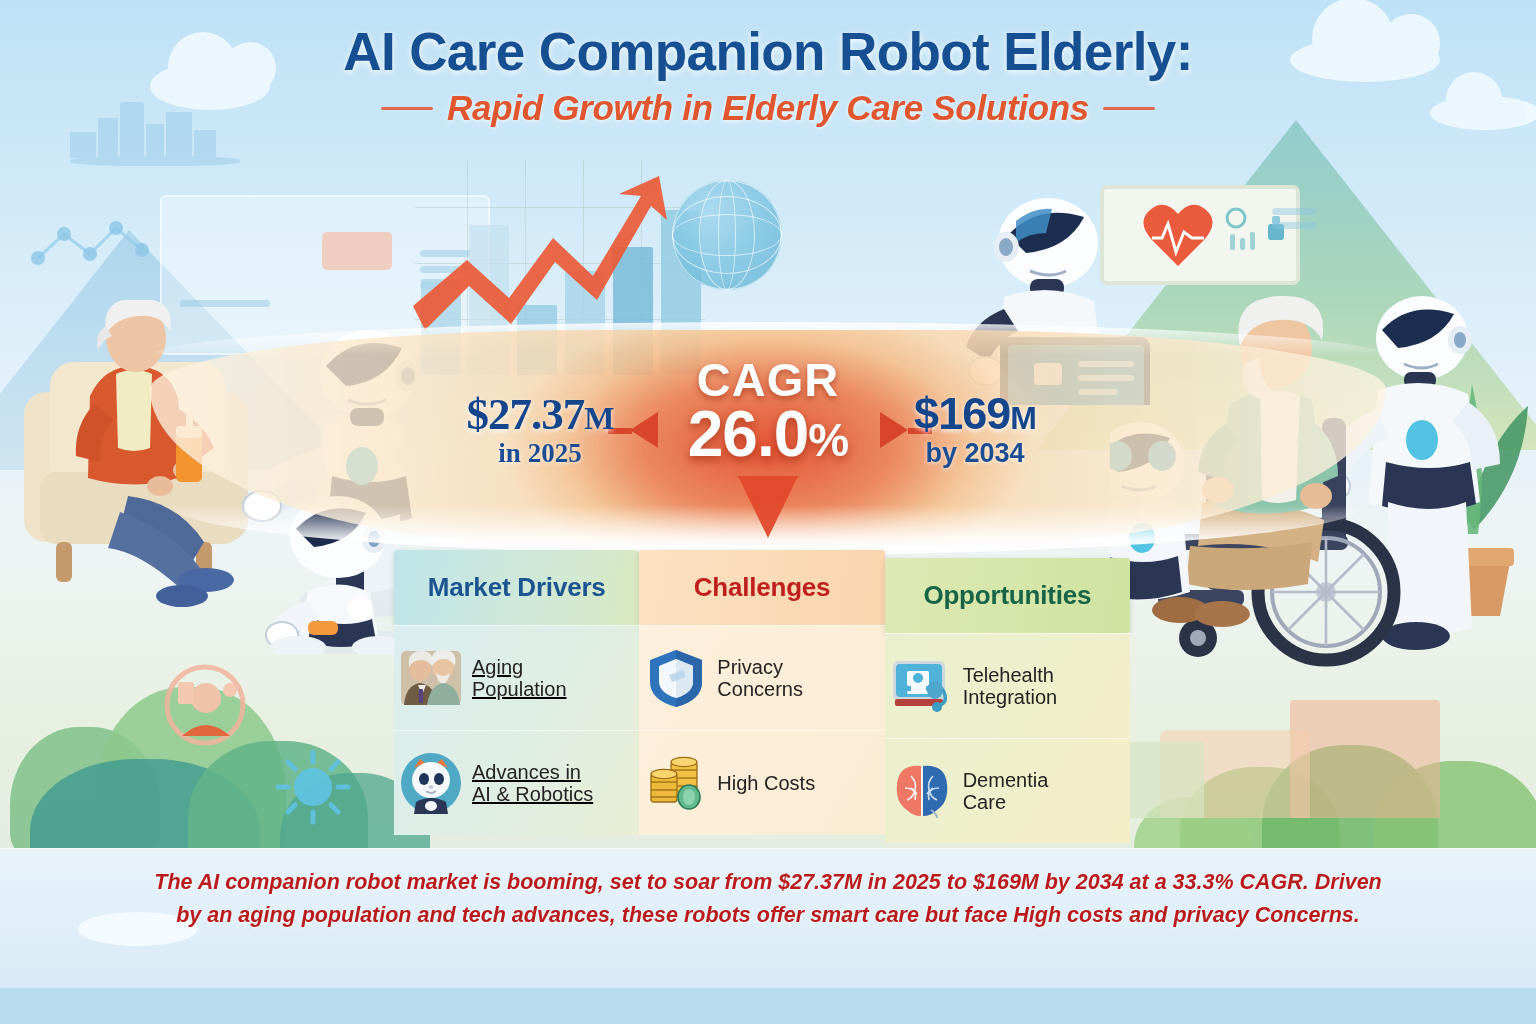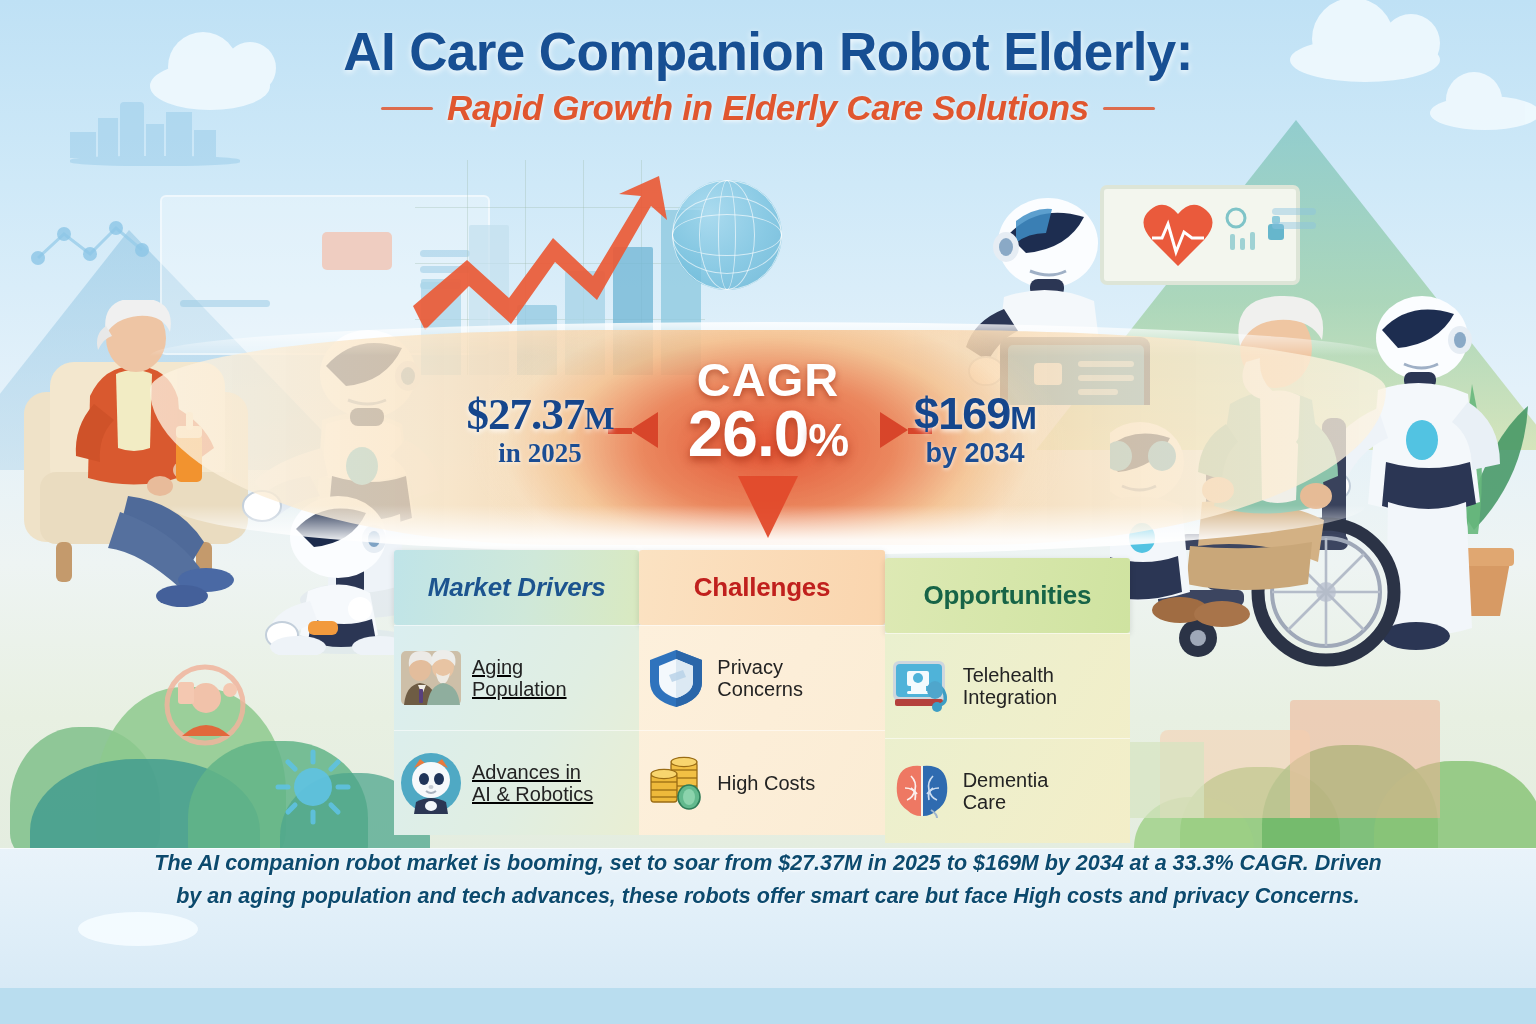--- a/index.html
+++ b/index.html
@@ -163,43 +163,43 @@
   .panel-head span { font-size:26px; font-weight:700; letter-spacing:-.2px; }
   .panel-body { height:210px; display:flex; flex-direction:column; }
   .p-item {
     flex:1; display:flex; align-items:center; gap:10px; padding:6px 8px 6px 6px;
     border-top:1px solid rgba(255,255,255,.55);
   }
   .p-item .label { font-size:20px; font-weight:400; color:#232323; line-height:1.12; }
   .p-icon { width:62px; height:62px; flex:0 0 62px; position:relative; }
 
   
-  #panel-drivers .panel-head { background:linear-gradient(100deg,#bfe4e8 0%,#cfe8d9 55%,#d9e9c0 100%);font-style:italic; }
+  #panel-drivers .panel-head { background:linear-gradient(100deg,#bfe4e8 0%,#cfe8d9 55%,#d9e9c0 100%); }
   #panel-drivers .panel-head span { color:#1c548f; }
   #panel-drivers .panel-body { background:linear-gradient(120deg,#daeef0 0%,#e0eee2 60%,#e9eed3 100%);text-decoration:underline; }
 
   #panel-challenges .panel-head { background:linear-gradient(100deg,#fbe2c2 0%,#fad5ae 100%); }
   #panel-challenges .panel-head span { color:#c0201d; }
   #panel-challenges .panel-body { background:linear-gradient(120deg,#fdf0dc 0%,#fbecd4 100%); }
 
   #panel-opportunities .panel-head { background:linear-gradient(100deg,#dde9b4 0%,#cfe3a0 100%);margin-top:8px; }
   #panel-opportunities .panel-head span { color:#176447; }
   #panel-opportunities .panel-body { background:linear-gradient(120deg,#eaf0cf 0%,#f3eec8 100%); }
 
   
   .caption-band {
     position:absolute; left:0; top:848px; width:1536px; height:140px; z-index:28;
     background:linear-gradient(180deg,#e9f3fa 0%,#dfeef8 60%,#d8eaf6 100%);
     border-top:1px solid rgba(255,255,255,.8);
   }
   .caption {
-    position:absolute; left:0; top:847px; width:1536px; z-index:30;
+    position:absolute; left:0; top:866px; width:1536px; z-index:30;
     text-align:center; padding:0 150px;
     font-size:21.5px; font-weight:700; font-style:italic; line-height:1.52;
-    color:#0c4a6e; text-shadow:0 1px 3px rgba(255,255,255,.85);
+    color:#b91c1c; text-shadow:0 1px 3px rgba(255,255,255,.85);
   }
   .bottom-strip {
     position:absolute; left:0; top:988px; width:1536px; height:36px; z-index:28;
     background:#b9ddef;
   }
 
   
   .sc { position:absolute; }
   .rbody { background:linear-gradient(125deg,#ffffff 0%,#f2f6fa 45%,#d7e2ec 100%); }
   .visor { background:linear-gradient(120deg,#2b3a5c 0%,#14203c 60%,#24406b 100%); }

